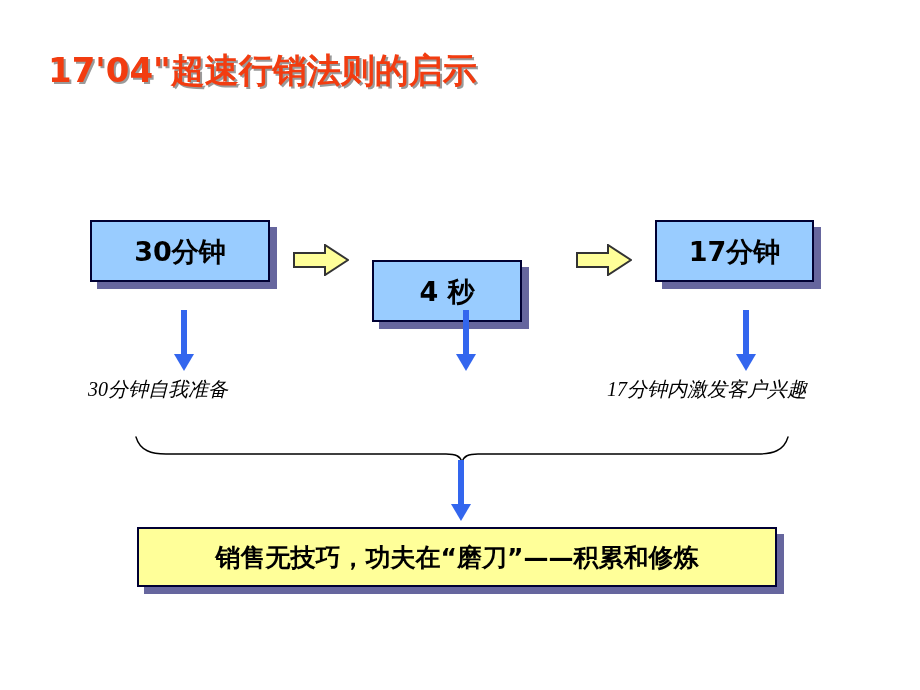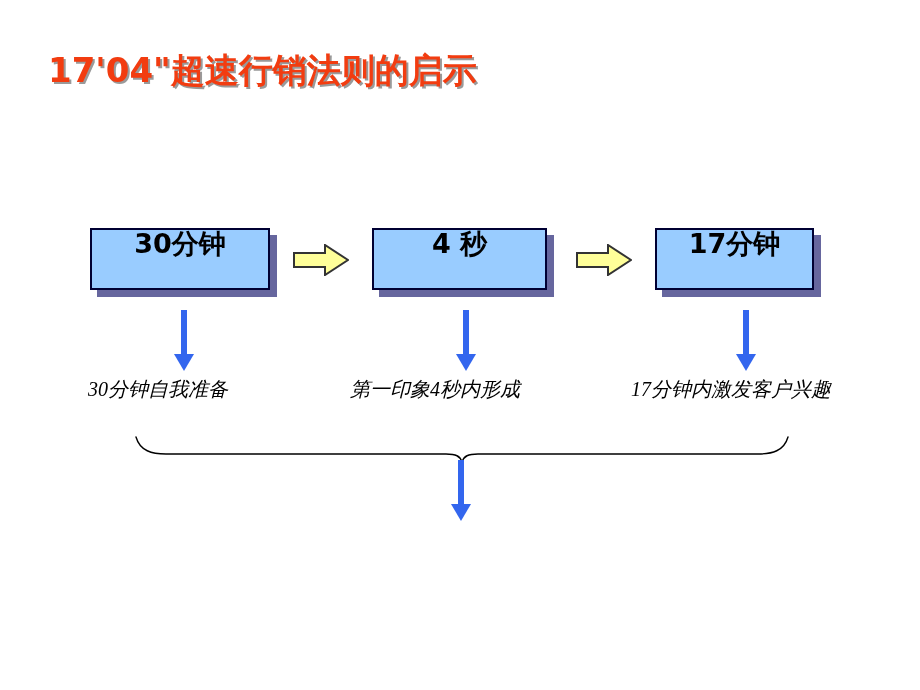--- a/index.html
+++ b/index.html
@@ -31,39 +31,40 @@
     color: #f23c10;
     letter-spacing: 0px;
     white-space: nowrap;
     text-shadow: 2px 2px 0 #9a9a9a;
     line-height: 44px;
   }
 
   
   .stage-box {
     position: absolute;
-    top: 228px;
+    top: 220px;
     height: 62px;
     background: #99ccff;
     border: 2px solid #000033;
     box-shadow: 7px 7px 0 #66669e;
     display: flex;
+    align-items: center;
     justify-content: center;
     box-sizing: border-box;
   }
   .stage-box .stage-label {
     font-family: "DejaVu Sans", "Liberation Sans", sans-serif;
     font-size: 27px;
     font-weight: bold;
     color: #000000;
     white-space: pre;
     line-height: 1;
   }
   #stage-box-1 { left: 90px;  width: 180px; }
-  #stage-box-2 { left: 372px; width: 175px; }
+  #stage-box-2 { left: 372px; width: 150px; margin-top: 40px; }
   #stage-box-3 { left: 655px; width: 159px; }
 
   
   .flow-arrow {
     position: absolute;
     top: 244px;
     width: 56px;
     height: 32px;
   }
   #flow-arrow-1 { left: 293px; }
@@ -86,21 +87,21 @@
     top: 376px;
     font-family: "Liberation Serif", "DejaVu Serif", serif;
     font-size: 20px;
     color: #000000;
     white-space: nowrap;
     line-height: 26px;
     font-style: italic;
   }
   #caption-1 { left: 88px; }
   #caption-2 { left: 350px; }
-  #caption-3 { left: 607px; margin-left: 24px; }
+  #caption-3 { left: 607px; }
 
   
   #brace {
     position: absolute;
     left: 130px;
     top: 428px;
     width: 664px;
     height: 36px;
   }
 
@@ -183,31 +184,33 @@
   </div>
 
   <div class="down-arrow" id="down-arrow-3">
     <svg width="22" height="62" viewBox="0 0 22 62">
       <rect x="8" y="0" width="6" height="46" fill="#3366ee"></rect>
       <polygon points="1,44 21,44 11,61" fill="#3366ee"></polygon>
     </svg>
   </div>
 
   <div class="caption" id="caption-1">30分钟自我准备</div>
-  <div class="caption" id="caption-2">第一印象4秒内形成</div>
   <div class="caption" id="caption-3">17分钟内激发客户兴趣</div>
 
   <div id="brace">
     <svg width="664" height="36" viewBox="0 0 664 36" preserveAspectRatio="none">
       <path d="M 6,9 C 10,23 22,26 36,26 L 316,26 C 326,26 330,28 332,34
                C 334,28 338,26 348,26 L 628,26 C 642,26 654,23 658,9" fill="none" stroke="#000000" stroke-width="1.4" stroke-linecap="round"></path>
     </svg>
   </div>
 
   <div id="brace-down-arrow">
     <svg width="22" height="62" viewBox="0 0 22 62">
       <rect x="8" y="0" width="6" height="46" fill="#3366ee"></rect>
       <polygon points="1,44 21,44 11,61" fill="#3366ee"></polygon>
     </svg>
   </div>
 
+  <div id="conclusion-box">
+    <span class="conclusion-label">销售无技巧，功夫在“磨刀”——积累和修炼</span>
+  </div>
 
 </div>
 
 </body></html>

